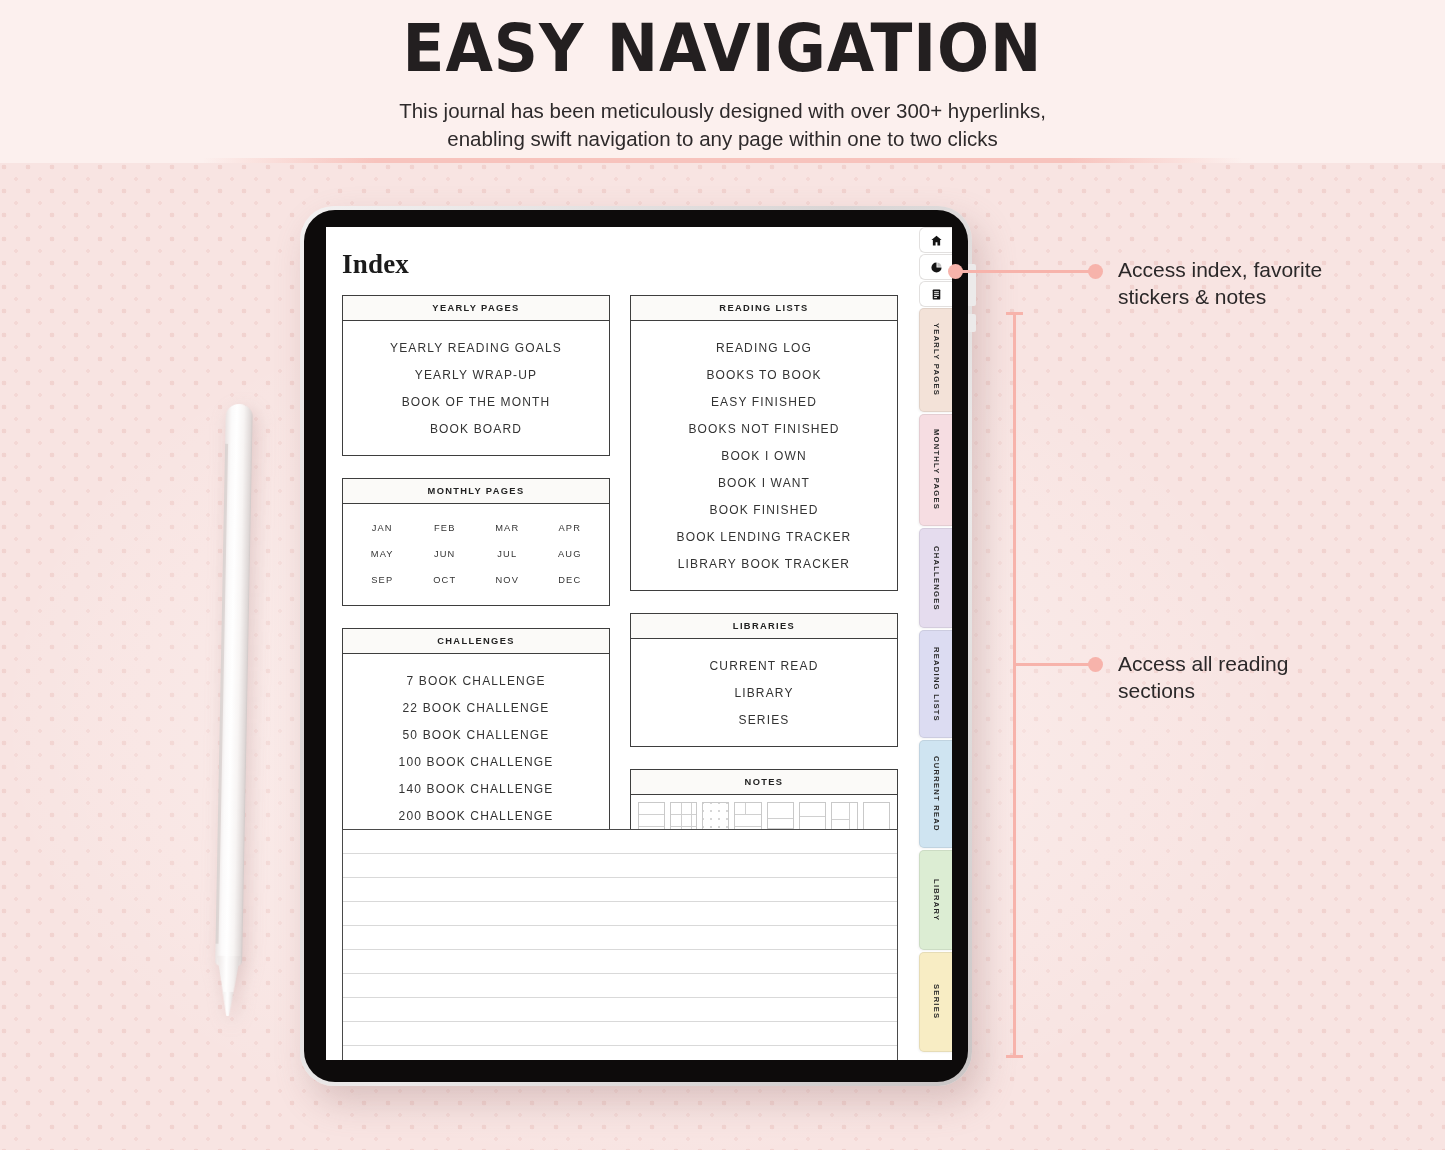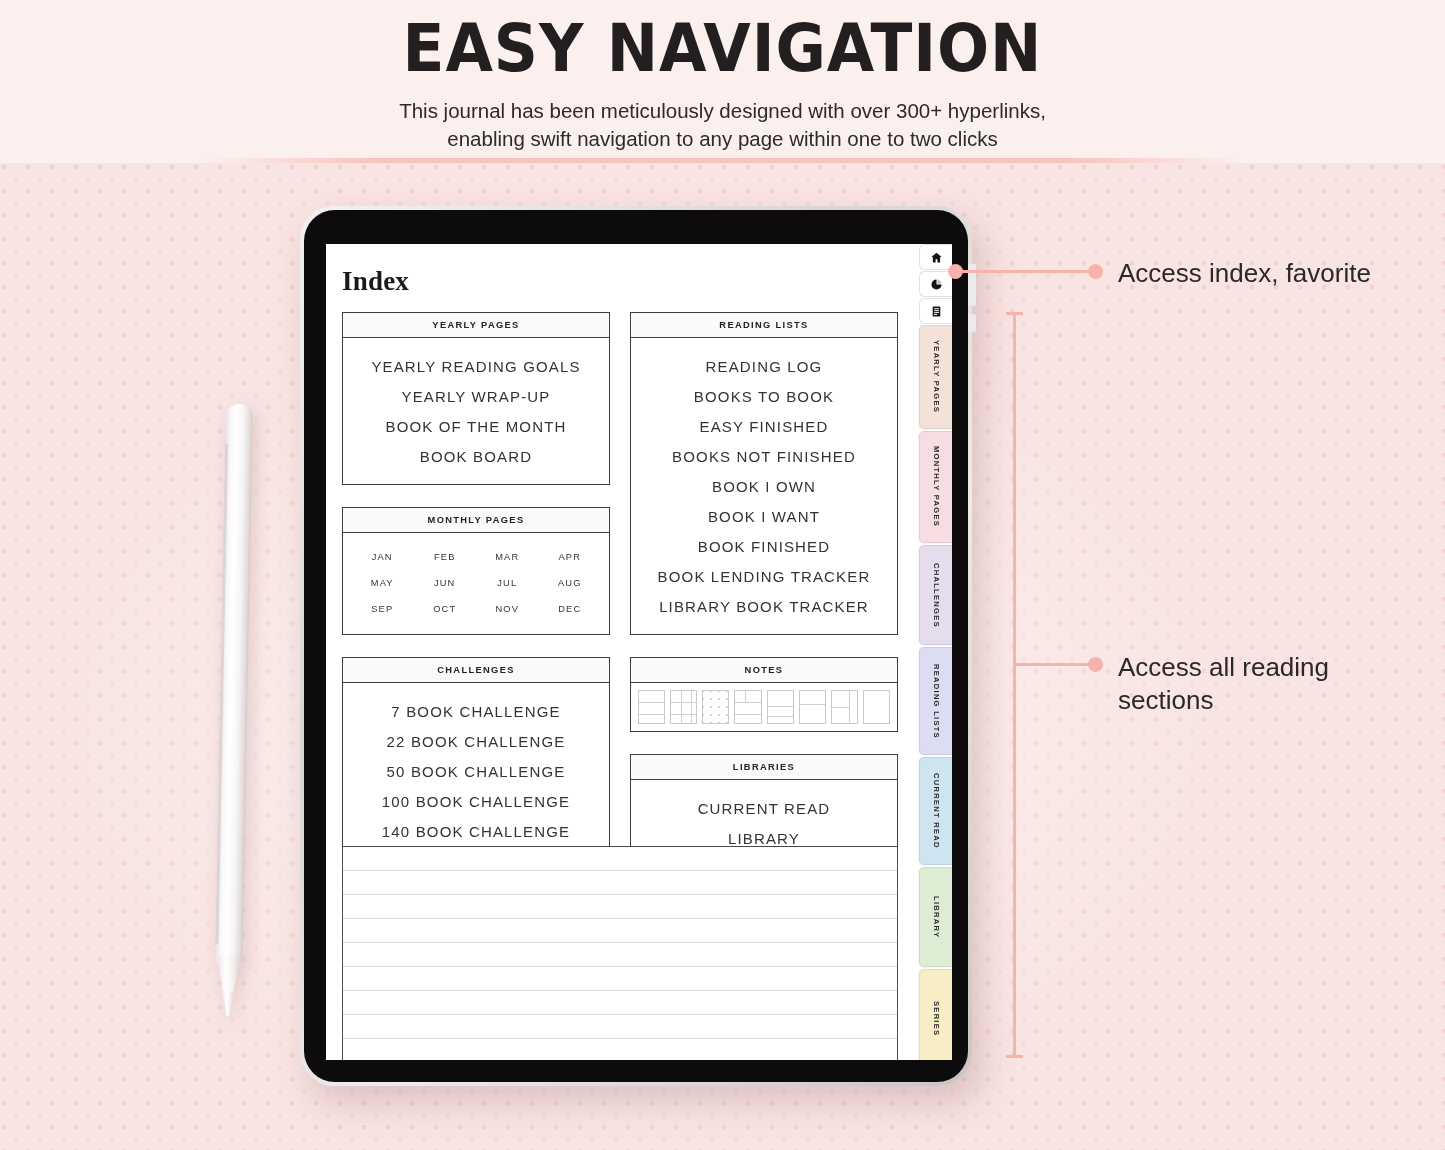--- a/index.html
+++ b/index.html
@@ -91,21 +91,21 @@
     width: 672px; height: 880px;
     border-radius: 34px;
     background: linear-gradient(135deg, #f3f1f1 0%, #d9d5d5 35%, #eceaea 62%, #c9c5c5 100%);
     box-shadow: 10px 16px 34px rgba(150,110,108,0.30);
     padding: 4px;
   }
   #tablet-frame {
     width: 100%; height: 100%;
     border-radius: 31px;
     background: #0d0b0b;
-    padding: 34px 16px 22px 22px;
+    padding: 17px 16px 22px 22px;
     position: relative;
   }
   #tablet-screen {
     width: 100%; height: 100%;
     background: #ffffff;
     position: relative;
     overflow: hidden;
   }
   
   .pin {
@@ -133,21 +133,21 @@
   .card { border: 1.3px solid #3e3e3e; background: #fff; }
   .card-hd {
     text-align: center;
     font-size: 9.3px; font-weight: 700; letter-spacing: 1.35px;
     color: #222; padding: 7px 0 7px;
     background: #fbfaf8;
     border-bottom: 1.3px solid #3e3e3e;
   }
   .card-body { padding: 13px 0 13px; }
   .card-body .row {
-    text-align: center; font-size: 15px; letter-spacing: 1.15px;
+    text-align: center; font-size: 12px; letter-spacing: 1.15px;
     color: #333; padding: 6.5px 0;
   }
   .months { display: grid; grid-template-columns: repeat(4, 1fr); padding: 11px 8px 12px; }
   .months .m {
     text-align: center; font-size: 9.3px; letter-spacing: 1.1px;
     color: #333; padding: 8px 0;
   }
 
   
   #notes-strip {
@@ -202,21 +202,21 @@
   }
   .ctab span {
     writing-mode: vertical-rl;
     font-size: 7.6px; font-weight: 700; letter-spacing: 1.25px;
     color: #2b2b2b; white-space: nowrap;
   }
 
   
   .anno {
     position: absolute;
-    font-size: 26px; color: #2b2829; line-height: 1.28;
+    font-size: 21px; color: #2b2829; line-height: 1.28;
   }
   #anno1 { left: 1118px; top: 257px; width: 300px; }
   #anno2 { left: 1118px; top: 651px; width: 300px; }
 
   .lead { position: absolute; background: #f7b3ab; }
   .dot {
     position: absolute; width: 15px; height: 15px; border-radius: 50%;
     background: #f7b3ab;
   }
   .cap { position: absolute; background: #f7b3ab; height: 3px; }
@@ -308,59 +308,59 @@
               <div class="row">BOOKS NOT FINISHED</div>
               <div class="row">BOOK I OWN</div>
               <div class="row">BOOK I WANT</div>
               <div class="row">BOOK FINISHED</div>
               <div class="row">BOOK LENDING TRACKER</div>
               <div class="row">LIBRARY BOOK TRACKER</div>
             </div>
           </div>
 
           <div class="card">
-            <div class="card-hd">NOTES</div>
-            <div id="notes-strip">
-              <div class="thumb">
-                <i class="h" style="top:11px"></i>
-                  <i class="h" style="top:23px"></i>
-              </div>
-              <div class="thumb">
-                <i class="h" style="top:11px"></i>
-                  <i class="h" style="top:23px"></i>
-                <i class="v" style="left:10px"></i>
-                  <i class="v" style="left:20px"></i>
-              </div>
-              <div class="thumb dots"></div>
-              <div class="thumb">
-                <i class="h" style="top:11px"></i>
-                  <i class="h" style="top:23px"></i>
-                <i class="v" style="left:10px;height:11px"></i>
-              </div>
-              <div class="thumb">
-                <i class="h" style="top:15px"></i>
-                  <i class="h" style="top:25px"></i>
-              </div>
-              <div class="thumb">
-                <i class="h" style="top:13px"></i>
-              </div>
-              <div class="thumb">
-                <i class="v" style="left:17px"></i>
-                <i class="h" style="top:16px;width:17px"></i>
-              </div>
-              <div class="thumb"></div>
-            </div>
-          </div>
-
-          <div class="card">
             <div class="card-hd">LIBRARIES</div>
             <div class="card-body">
               <div class="row">CURRENT READ</div>
               <div class="row">LIBRARY</div>
               <div class="row">SERIES</div>
+            </div>
+          </div>
+
+          <div class="card">
+            <div class="card-hd">NOTES</div>
+            <div id="notes-strip">
+              <div class="thumb">
+                <i class="h" style="top:11px"></i>
+                  <i class="h" style="top:23px"></i>
+              </div>
+              <div class="thumb">
+                <i class="h" style="top:11px"></i>
+                  <i class="h" style="top:23px"></i>
+                <i class="v" style="left:10px"></i>
+                  <i class="v" style="left:20px"></i>
+              </div>
+              <div class="thumb dots"></div>
+              <div class="thumb">
+                <i class="h" style="top:11px"></i>
+                  <i class="h" style="top:23px"></i>
+                <i class="v" style="left:10px;height:11px"></i>
+              </div>
+              <div class="thumb">
+                <i class="h" style="top:15px"></i>
+                  <i class="h" style="top:25px"></i>
+              </div>
+              <div class="thumb">
+                <i class="h" style="top:13px"></i>
+              </div>
+              <div class="thumb">
+                <i class="v" style="left:17px"></i>
+                <i class="h" style="top:16px;width:17px"></i>
+              </div>
+              <div class="thumb"></div>
             </div>
           </div>
 
         </div>
       </div>
 
       <div id="lined">
         <div class="cell" style="height:23px"></div>
           <div class="ln"></div>
         <div class="cell" style="height:23px"></div>
@@ -439,20 +439,21 @@
 
     </div>
   </div>
 </div>
 
 <div class="dot" style="left:948px; top:264px;"></div>
 <div class="lead" style="left:956px; top:270px; width:138px; height:3px;"></div>
 <div class="dot" style="left:1088px; top:264px;"></div>
 <div class="anno" id="anno1">
   <div>Access index, favorite</div>
+  <div>stickers &amp; notes</div>
 </div>
 
 <div class="lead" style="left:1013px; top:312px; width:3px; height:746px;"></div>
 <div class="cap" style="left:1006px; top:312px; width:17px;"></div>
 <div class="cap" style="left:1006px; top:1055px; width:17px;"></div>
 <div class="lead" style="left:1016px; top:663px; width:78px; height:3px;"></div>
 <div class="dot" style="left:1088px; top:657px;"></div>
 <div class="anno" id="anno2">
   <div>Access all reading</div>
   <div>sections</div>

